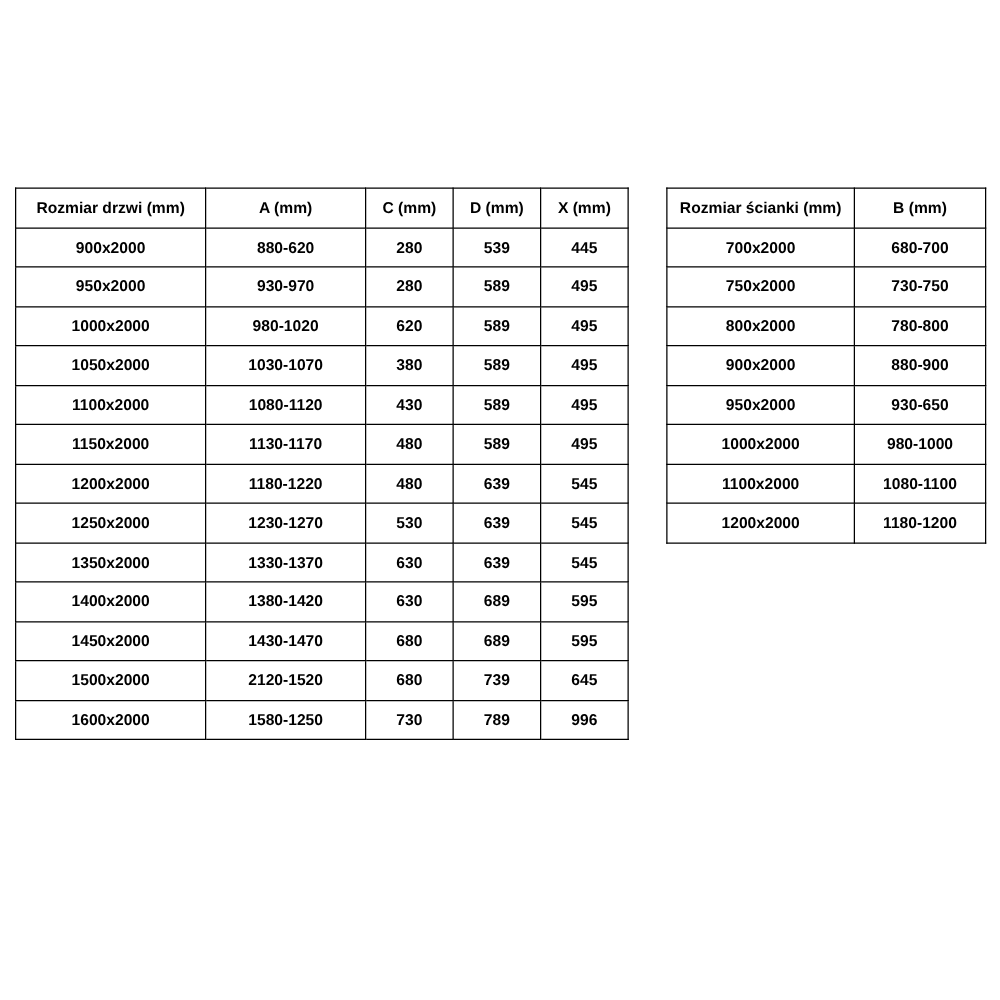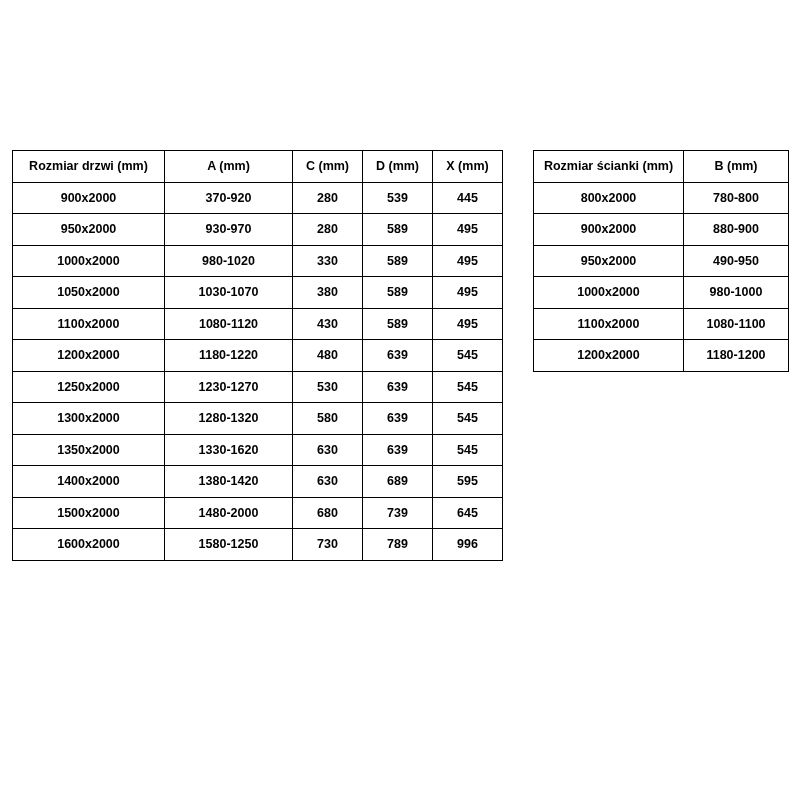--- a/index.html
+++ b/index.html
@@ -93,91 +93,98 @@
             <th>Rozmiar drzwi (mm)</th>
             <th>A (mm)</th>
             <th>C (mm)</th>
             <th>D (mm)</th>
             <th>X (mm)</th>
           </tr>
         </thead>
         <tbody>
           <tr>
             <td>900x2000</td>
-            <td>370-920</td>
+            <td>880-620</td>
             <td>280</td>
             <td>539</td>
             <td>445</td>
           </tr>
           <tr>
             <td>950x2000</td>
             <td>930-970</td>
             <td>280</td>
             <td>589</td>
             <td>495</td>
           </tr>
           <tr>
             <td>1000x2000</td>
             <td>980-1020</td>
-            <td>330</td>
+            <td>620</td>
             <td>589</td>
             <td>495</td>
           </tr>
           <tr>
             <td>1050x2000</td>
             <td>1030-1070</td>
             <td>380</td>
             <td>589</td>
             <td>495</td>
           </tr>
           <tr>
             <td>1100x2000</td>
             <td>1080-1120</td>
             <td>430</td>
+            <td>589</td>
+            <td>495</td>
+          </tr>
+          <tr>
+            <td>1150x2000</td>
+            <td>1130-1170</td>
+            <td>480</td>
             <td>589</td>
             <td>495</td>
           </tr>
           <tr>
             <td>1200x2000</td>
             <td>1180-1220</td>
             <td>480</td>
             <td>639</td>
             <td>545</td>
           </tr>
           <tr>
             <td>1250x2000</td>
             <td>1230-1270</td>
             <td>530</td>
             <td>639</td>
             <td>545</td>
           </tr>
           <tr>
-            <td>1300x2000</td>
-            <td>1280-1320</td>
-            <td>580</td>
-            <td>639</td>
-            <td>545</td>
-          </tr>
-          <tr>
             <td>1350x2000</td>
-            <td>1330-1620</td>
+            <td>1330-1370</td>
             <td>630</td>
             <td>639</td>
             <td>545</td>
           </tr>
           <tr>
             <td>1400x2000</td>
             <td>1380-1420</td>
             <td>630</td>
             <td>689</td>
             <td>595</td>
           </tr>
           <tr>
+            <td>1450x2000</td>
+            <td>1430-1470</td>
+            <td>680</td>
+            <td>689</td>
+            <td>595</td>
+          </tr>
+          <tr>
             <td>1500x2000</td>
-            <td>1480-2000</td>
+            <td>2120-1520</td>
             <td>680</td>
             <td>739</td>
             <td>645</td>
           </tr>
           <tr>
             <td>1600x2000</td>
             <td>1580-1250</td>
             <td>730</td>
             <td>789</td>
             <td>996</td>
@@ -193,30 +200,38 @@
             <col class="c1">
         </colgroup>
         <thead>
           <tr>
             <th>Rozmiar ścianki (mm)</th>
             <th>B (mm)</th>
           </tr>
         </thead>
         <tbody>
           <tr>
+            <td>700x2000</td>
+            <td>680-700</td>
+          </tr>
+          <tr>
+            <td>750x2000</td>
+            <td>730-750</td>
+          </tr>
+          <tr>
             <td>800x2000</td>
             <td>780-800</td>
           </tr>
           <tr>
             <td>900x2000</td>
             <td>880-900</td>
           </tr>
           <tr>
             <td>950x2000</td>
-            <td>490-950</td>
+            <td>930-650</td>
           </tr>
           <tr>
             <td>1000x2000</td>
             <td>980-1000</td>
           </tr>
           <tr>
             <td>1100x2000</td>
             <td>1080-1100</td>
           </tr>
           <tr>

